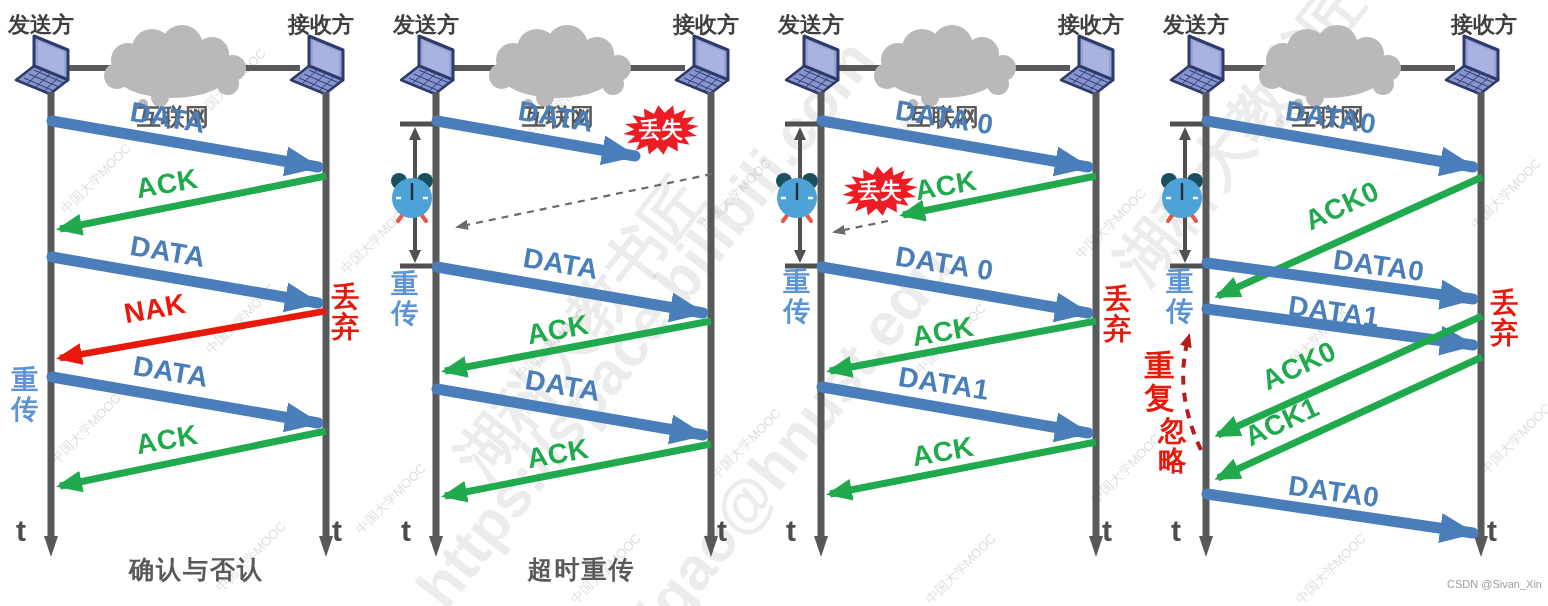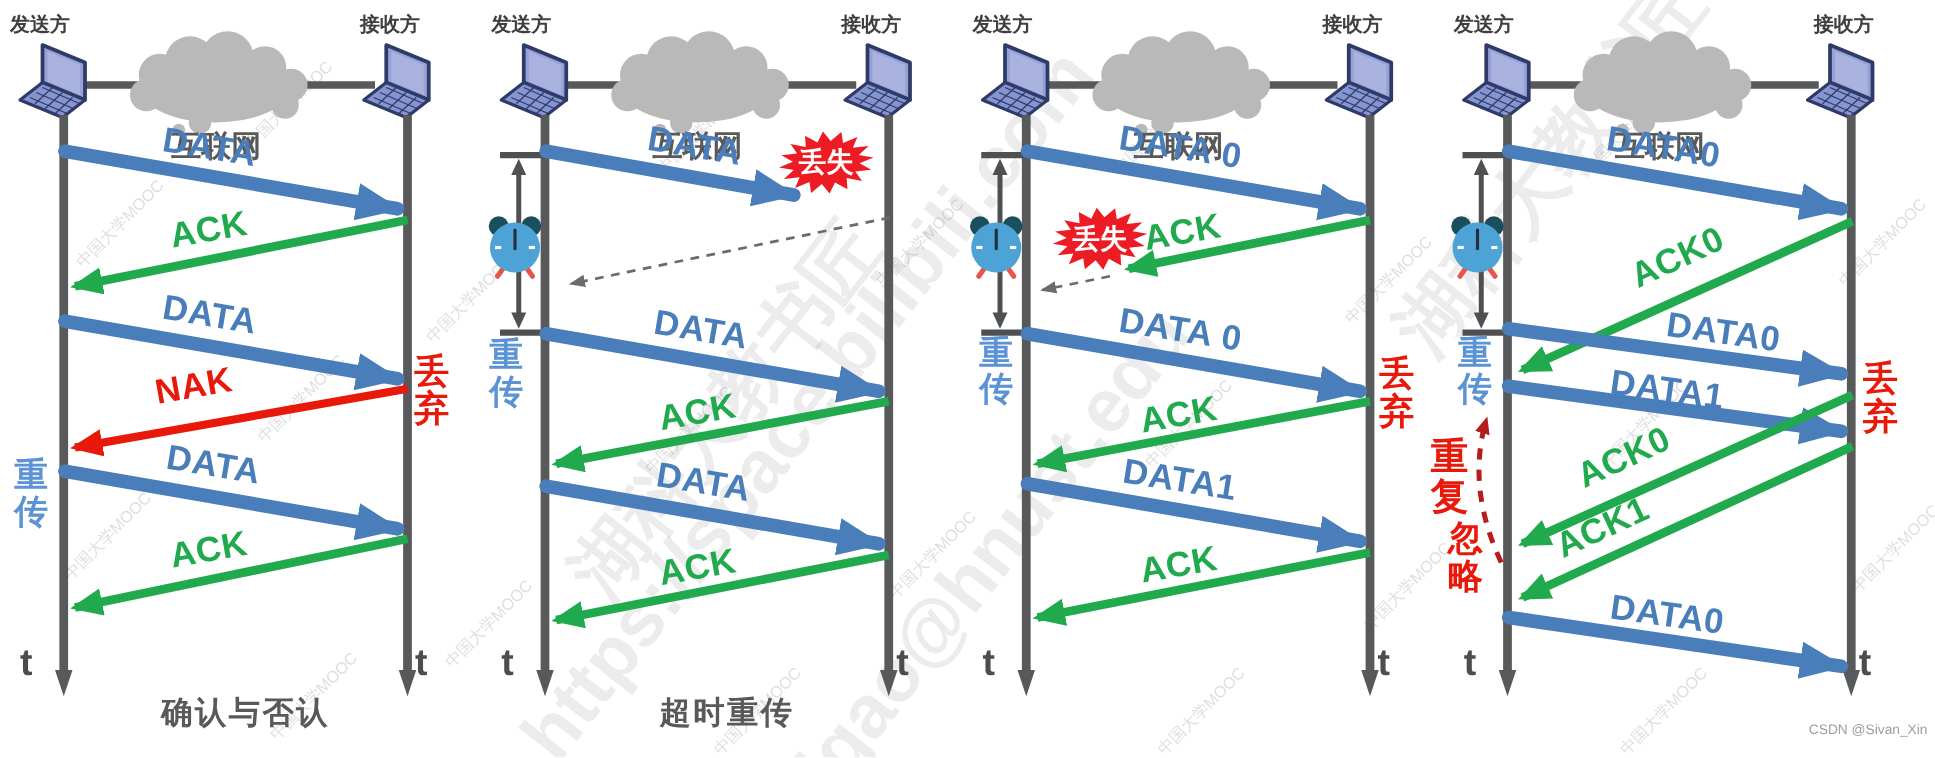--- a/index.html
+++ b/index.html
@@ -1,19 +1,19 @@
 <!DOCTYPE html>
 <html><head>
 <meta charset="utf-8">
 <style>
   html,body{margin:0;padding:0;background:#fff;}
   #stage{position:relative;width:1548px;height:606px;background:#ffffff;overflow:hidden;
          font-family:"Liberation Sans","DejaVu Sans",sans-serif;}
   .panel{position:absolute;top:0;width:393px;height:606px;}
-  .hdr{position:absolute;top:10px;font-size:16px;font-weight:bold;color:#3f3f3f;white-space:nowrap;}
+  .hdr{position:absolute;top:10px;font-size:22px;font-weight:bold;color:#3f3f3f;white-space:nowrap;}
   .inet{position:absolute;left:128px;top:57px;width:90px;text-align:center;font-size:24px;
         font-weight:bold;color:#595959;margin-top:44px;}
   .msg{position:absolute;font-size:28px;font-weight:bold;white-space:nowrap;letter-spacing:.5px;}
   .c-data{color:#4a7ebb}.c-ack{color:#21aa4d}.c-err{color:#e8190b}
   .vtext{position:absolute;width:1.1em;line-height:1.06;word-break:break-all;text-align:center;
          font-weight:bold;}
   .v-re{color:#5b93d4;font-size:27px;}
   .v-red{color:#e8190b;font-size:28px;}
   .v-red-big{color:#e8190b;font-size:30px;}
   .tlab{position:absolute;font-size:30px;font-weight:bold;color:#4d4d4d;}

